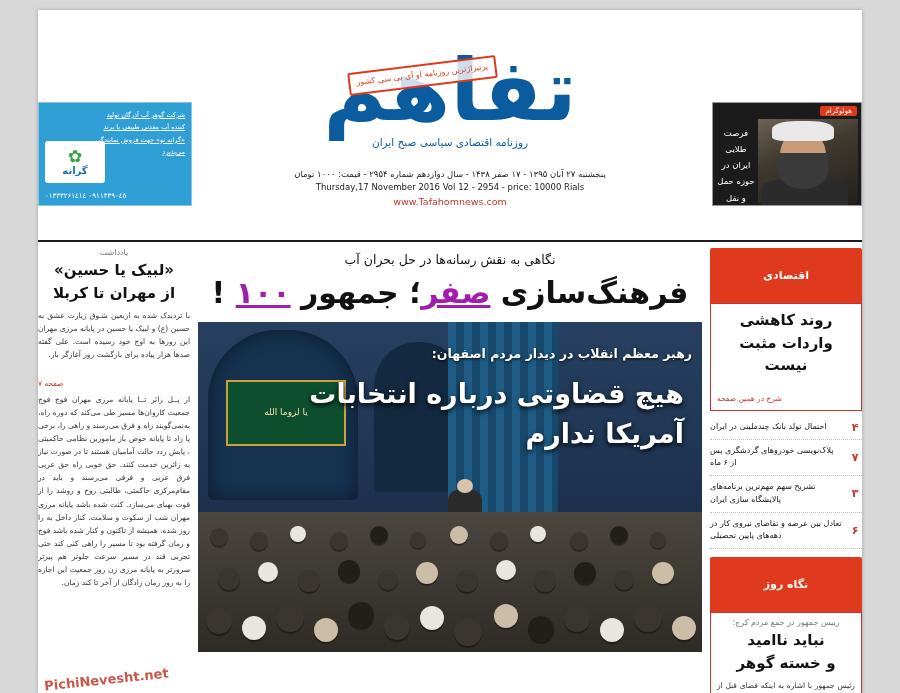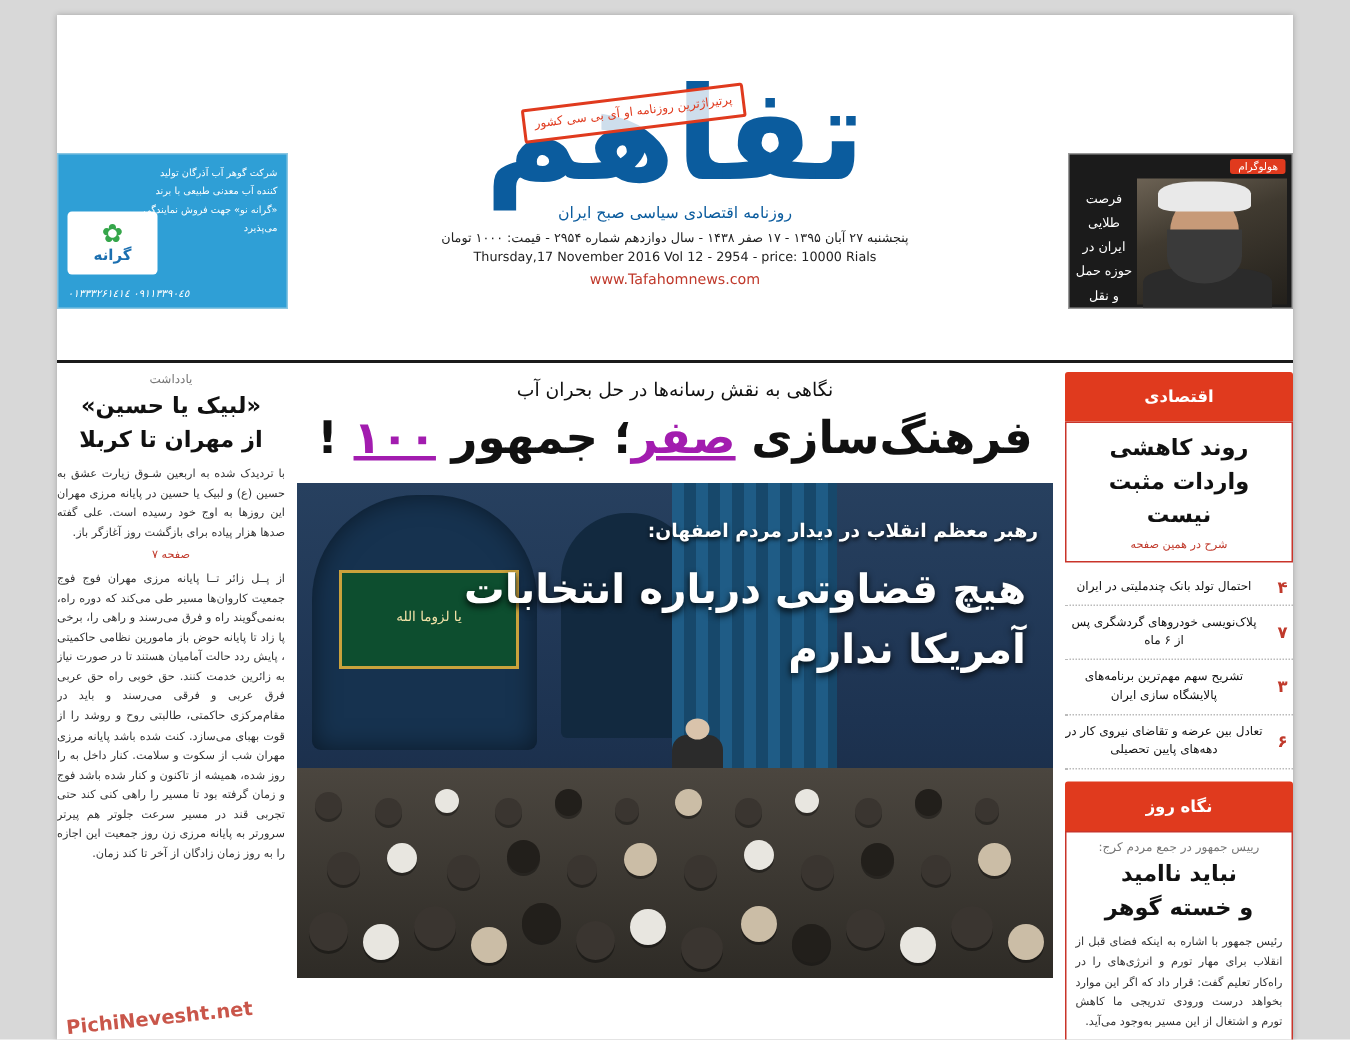--- a/index.html
+++ b/index.html
@@ -47,66 +47,66 @@
     position:absolute;left:4px;top:60px;width:86px;height:30px;background:#2b2b2b;border-radius:30% 30% 0 0;
   }
   .mast-left-ad .adtxt{
     position:absolute;right:106px;top:22px;width:38px;color:#fff;font-size:8.5px;line-height:1.9;text-align:center;
   }
 
   .mast-right-ad{
     position:absolute;left:0;top:92px;width:152px;height:102px;
     background:#2f9fd6;border:1px solid #8ac6e2;overflow:hidden;
   }
-  .mast-right-ad .txt{position:absolute;right:6px;top:6px;width:92px;font-size:6.5px;color:#fff;line-height:1.9;text-align:right;}
+  .mast-right-ad .txt{position:absolute;right:6px;top:6px;width:92px;font-size:6.5px;color:#fff;line-height:1.9;text-align:right;text-decoration:underline;}
   .mast-right-ad .logo{
     position:absolute;left:6px;bottom:22px;width:60px;height:42px;background:#fff;border-radius:3px;
     display:flex;align-items:center;justify-content:center;flex-direction:column;
   }
   .mast-right-ad .logo .leaf{font-size:17px;color:#35a64a;line-height:1;}
   .mast-right-ad .logo .lname{font-size:10px;font-weight:bold;color:#1b6fb0;}
-  .mast-right-ad .phone{position:absolute;left:6px;bottom:4px;font-size:7px;color:#fff;direction:ltr;text-align:left;line-height:1.5;font-style:italic;}
+  .mast-right-ad .phone{position:absolute;left:6px;bottom:4px;font-size:7px;color:#fff;direction:ltr;text-align:left;line-height:1.5;}
 
   .logo-block{position:absolute;left:0;right:0;top:40px;text-align:center;}
   .paper-name{
     font-family:"DejaVu Sans","Liberation Sans",sans-serif;
     font-size:86px;font-weight:bold;color:#0b5c9e;line-height:.95;letter-spacing:-2px;
   }
   .paper-sub{font-size:10.5px;color:#0b5c9e;margin-top:4px;}
   .stamp{
     position:absolute;left:310px;top:14px;transform:rotate(-7deg);
     border:2px solid #e03a1e;color:#e03a1e;font-size:8px;padding:3px 6px;line-height:1.6;border-radius:2px;
     background:rgba(255,255,255,.8);
   }
-  .dateline{margin-top:6px;font-size:8.5px;color:#222;}
+  .dateline{margin-top:21px;font-size:8.5px;color:#222;}
   .dateline2{font-size:8.5px;color:#222;margin-top:3px;}
   .website{font-size:9.5px;color:#c0392b;margin-top:4px;}
   .rule{position:absolute;left:0;right:0;top:230px;height:2px;background:#1b1b1b;}
 
   
   .content{position:relative;height:449px;}
   .col-right{position:absolute;right:0;top:6px;width:152px;bottom:0;}
   .col-left{position:absolute;left:0;top:6px;width:152px;bottom:0;}
   .col-mid{position:absolute;right:160px;left:160px;top:6px;bottom:0;}
 
   .sect-head{
     background:#e03a1e;color:#fff;font-size:11px;font-weight:bold;
-    text-align:center;padding:10px 0;border-radius:2px 2px 0 0;
+    text-align:center;padding:21px 0;border-radius:2px 2px 0 0;
   }
   .boxed{border:1px solid #c9342a;padding:5px 6px 7px;}
 
   .kicker{font-size:8px;color:#777;text-align:center;margin-bottom:2px;}
   .side-title{font-size:15px;font-weight:bold;color:#111;text-align:center;line-height:1.5;}
   .side-body{font-size:7.5px;color:#333;line-height:1.75;text-align:justify;margin-top:5px;}
-  .more{font-size:7.5px;color:#c0392b;text-align:center;margin-top:3px;}
+  .more{font-size:7.5px;color:#c0392b;text-align:left;margin-top:17px;}
 
   .idx-list{margin-top:5px;}
   .idx-item{display:flex;align-items:center;gap:6px;border-bottom:1px dotted #bbb;padding:5px 0;}
   .idx-num{color:#c0392b;font-size:11px;font-weight:bold;min-width:14px;text-align:center;}
-  .idx-txt{font-size:8px;color:#111;line-height:1.6;flex:1;text-align:center;}
+  .idx-txt{font-size:8px;color:#111;line-height:1.6;flex:1;text-align:left;}
 
   
   .over-title{font-size:12.5px;color:#111;text-align:center;margin:4px 0 6px;}
   .main-title{
     text-align:center;font-size:30px;font-weight:bold;color:#111;line-height:1.35;margin-bottom:8px;
   }
   .main-title .red{color:#a21caf;text-decoration:underline;}
   .photo{
     position:relative;width:100%;height:330px;overflow:hidden;background:#2a3f5a;
   }

